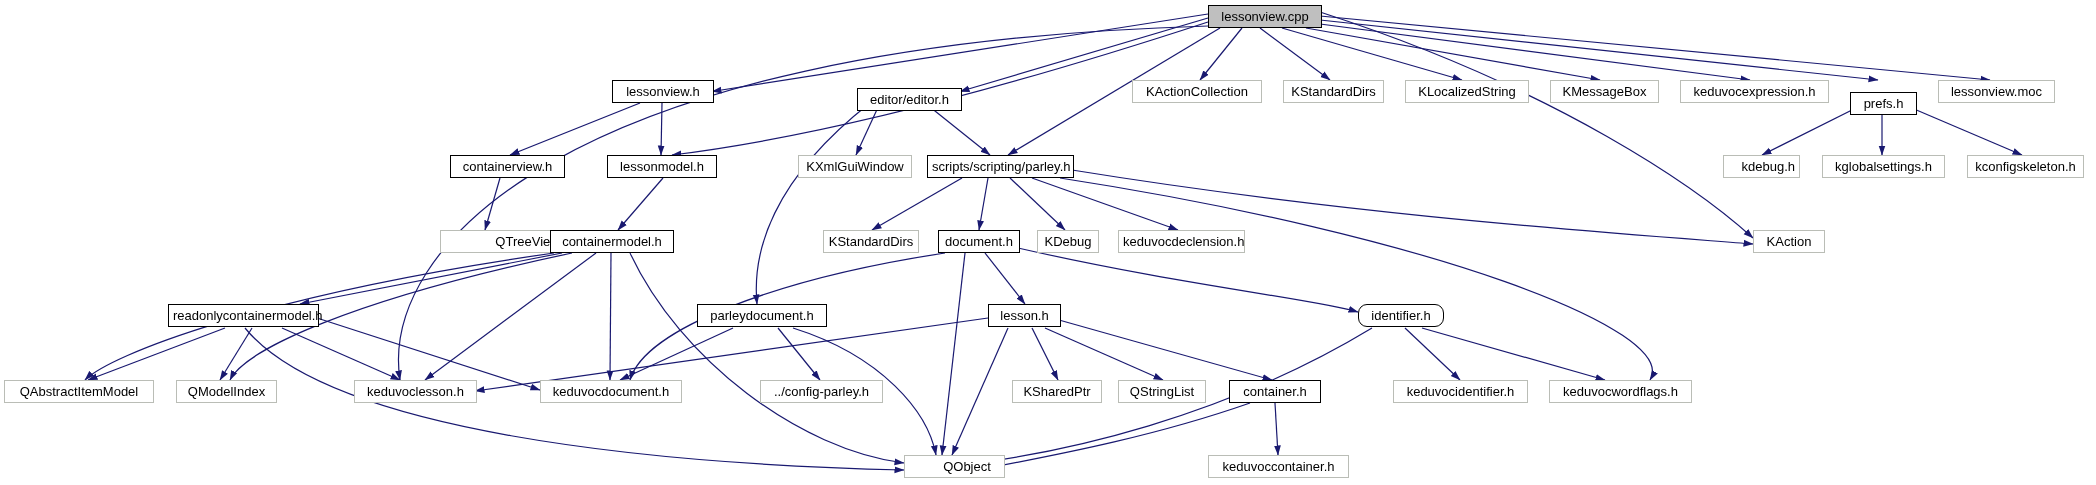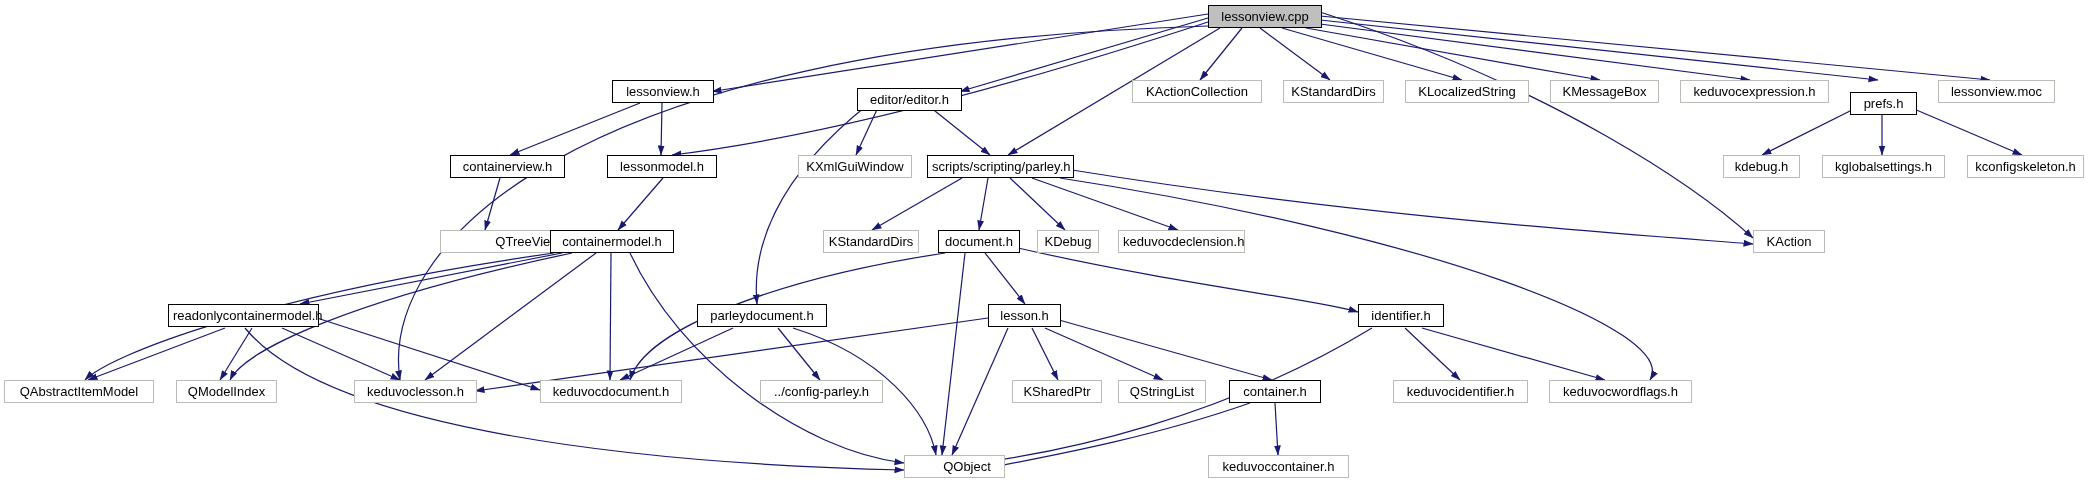--- a/index.html
+++ b/index.html
@@ -89,34 +89,34 @@
       <div class="node external" style="left: 1283px; top: 80px; width: 99px;"><span>KStandardDirs</span></div>
       <div class="node external" style="left: 1405px; top: 80px; width: 122px;"><span>KLocalizedString</span></div>
       <div class="node external" style="left: 1550px; top: 80px; width: 107px;"><span>KMessageBox</span></div>
       <div class="node external" style="left: 1680px; top: 80px; width: 147px;"><span>keduvocexpression.h</span></div>
       <div class="node internal" style="left: 1850px; top: 80px; width: 65px; margin-top: 12px;"><span>prefs.h</span></div>
       <div class="node external" style="left: 1938px; top: 80px; width: 115px;"><span>lessonview.moc</span></div>
       <div class="node internal" style="left: 450px; top: 155px; width: 113px;"><span>containerview.h</span></div>
       <div class="node internal" style="left: 607px; top: 155px; width: 108px;"><span>lessonmodel.h</span></div>
       <div class="node external" style="left: 798px; top: 155px; width: 112px;"><span>KXmlGuiWindow</span></div>
       <div class="node internal" style="left: 927px; top: 155px; width: 145px;"><span>scripts/scripting/parley.h</span></div>
-      <div class="node external" style="left: 1723px; top: 155px; width: 75px;"><span>kdebug.h</span></div>
+      <div class="node external" style="left: 1723px; top: 155px; width: 75px; text-align: right;"><span>kdebug.h</span></div>
       <div class="node external" style="left: 1822px; top: 155px; width: 121px;"><span>kglobalsettings.h</span></div>
       <div class="node external" style="left: 1967px; top: 155px; width: 115px;"><span>kconfigskeleton.h</span></div>
       <div class="node external" style="left: 440px; top: 230px; width: 87px; padding-left: 43px;"><span>QTreeView</span></div>
       <div class="node internal" style="left: 550px; top: 230px; width: 122px;"><span>containermodel.h</span></div>
       <div class="node external" style="left: 823px; top: 230px; width: 94px;"><span>KStandardDirs</span></div>
       <div class="node internal" style="left: 938px; top: 230px; width: 80px;"><span>document.h</span></div>
       <div class="node external" style="left: 1037px; top: 230px; width: 60px;"><span>KDebug</span></div>
       <div class="node external" style="left: 1118px; top: 230px; width: 125px;"><span>keduvocdeclension.h</span></div>
       <div class="node external" style="left: 1753px; top: 230px; width: 70px;"><span>KAction</span></div>
       <div class="node internal" style="left: 168px; top: 304px; width: 149px;"><span>readonlycontainermodel.h</span></div>
       <div class="node internal" style="left: 697px; top: 304px; width: 128px;"><span>parleydocument.h</span></div>
       <div class="node internal" style="left: 988px; top: 304px; width: 71px;"><span>lesson.h</span></div>
-      <div class="node internal" style="left: 1358px; top: 304px; width: 84px;"><span>identifier.h</span></div>
+      <div class="node internal" style="left: 1358px; top: 304px; width: 84px; border-radius: 9px;"><span>identifier.h</span></div>
       <div class="node external" style="left: 4px; top: 380px; width: 148px;"><span>QAbstractItemModel</span></div>
       <div class="node external" style="left: 176px; top: 380px; width: 99px;"><span>QModelIndex</span></div>
       <div class="node external" style="left: 354px; top: 380px; width: 121px;"><span>keduvoclesson.h</span></div>
       <div class="node external" style="left: 540px; top: 380px; width: 140px;"><span>keduvocdocument.h</span></div>
       <div class="node external" style="left: 760px; top: 380px; width: 121px;"><span>../config-parley.h</span></div>
       <div class="node external" style="left: 1012px; top: 380px; width: 88px;"><span>KSharedPtr</span></div>
       <div class="node external" style="left: 1118px; top: 380px; width: 86px;"><span>QStringList</span></div>
       <div class="node internal" style="left: 1229px; top: 380px; width: 90px;"><span>container.h</span></div>
       <div class="node external" style="left: 1393px; top: 380px; width: 133px;"><span>keduvocidentifier.h</span></div>
       <div class="node external" style="left: 1549px; top: 380px; width: 141px;"><span>keduvocwordflags.h</span></div>

